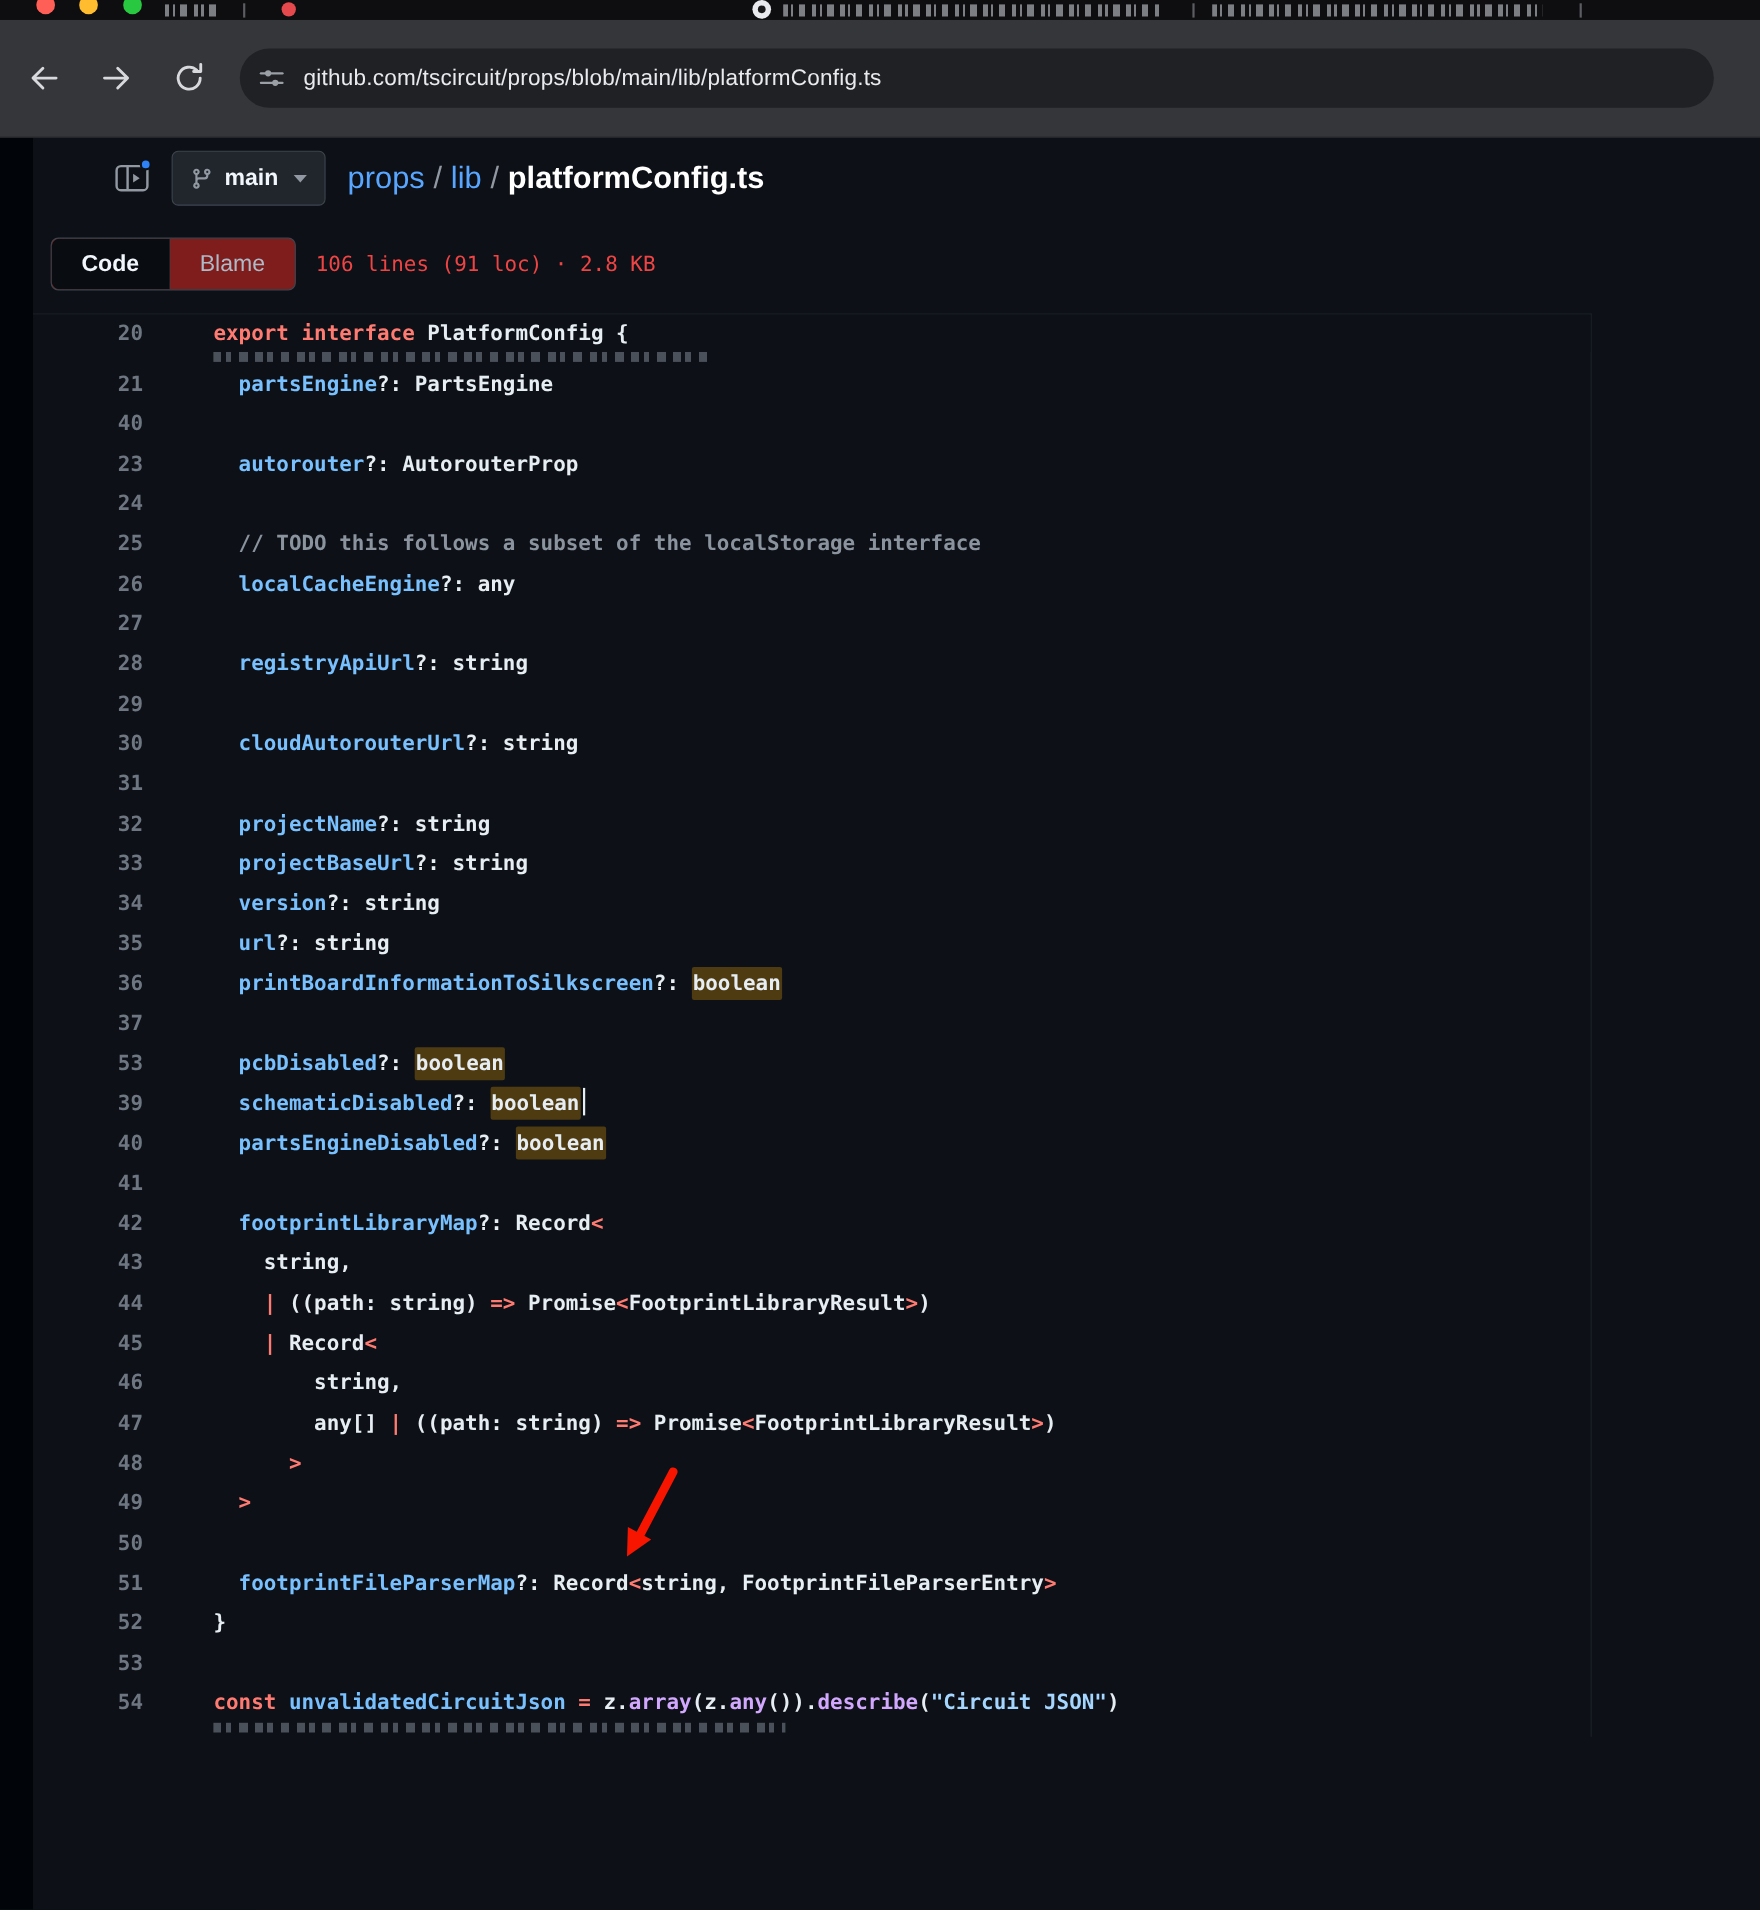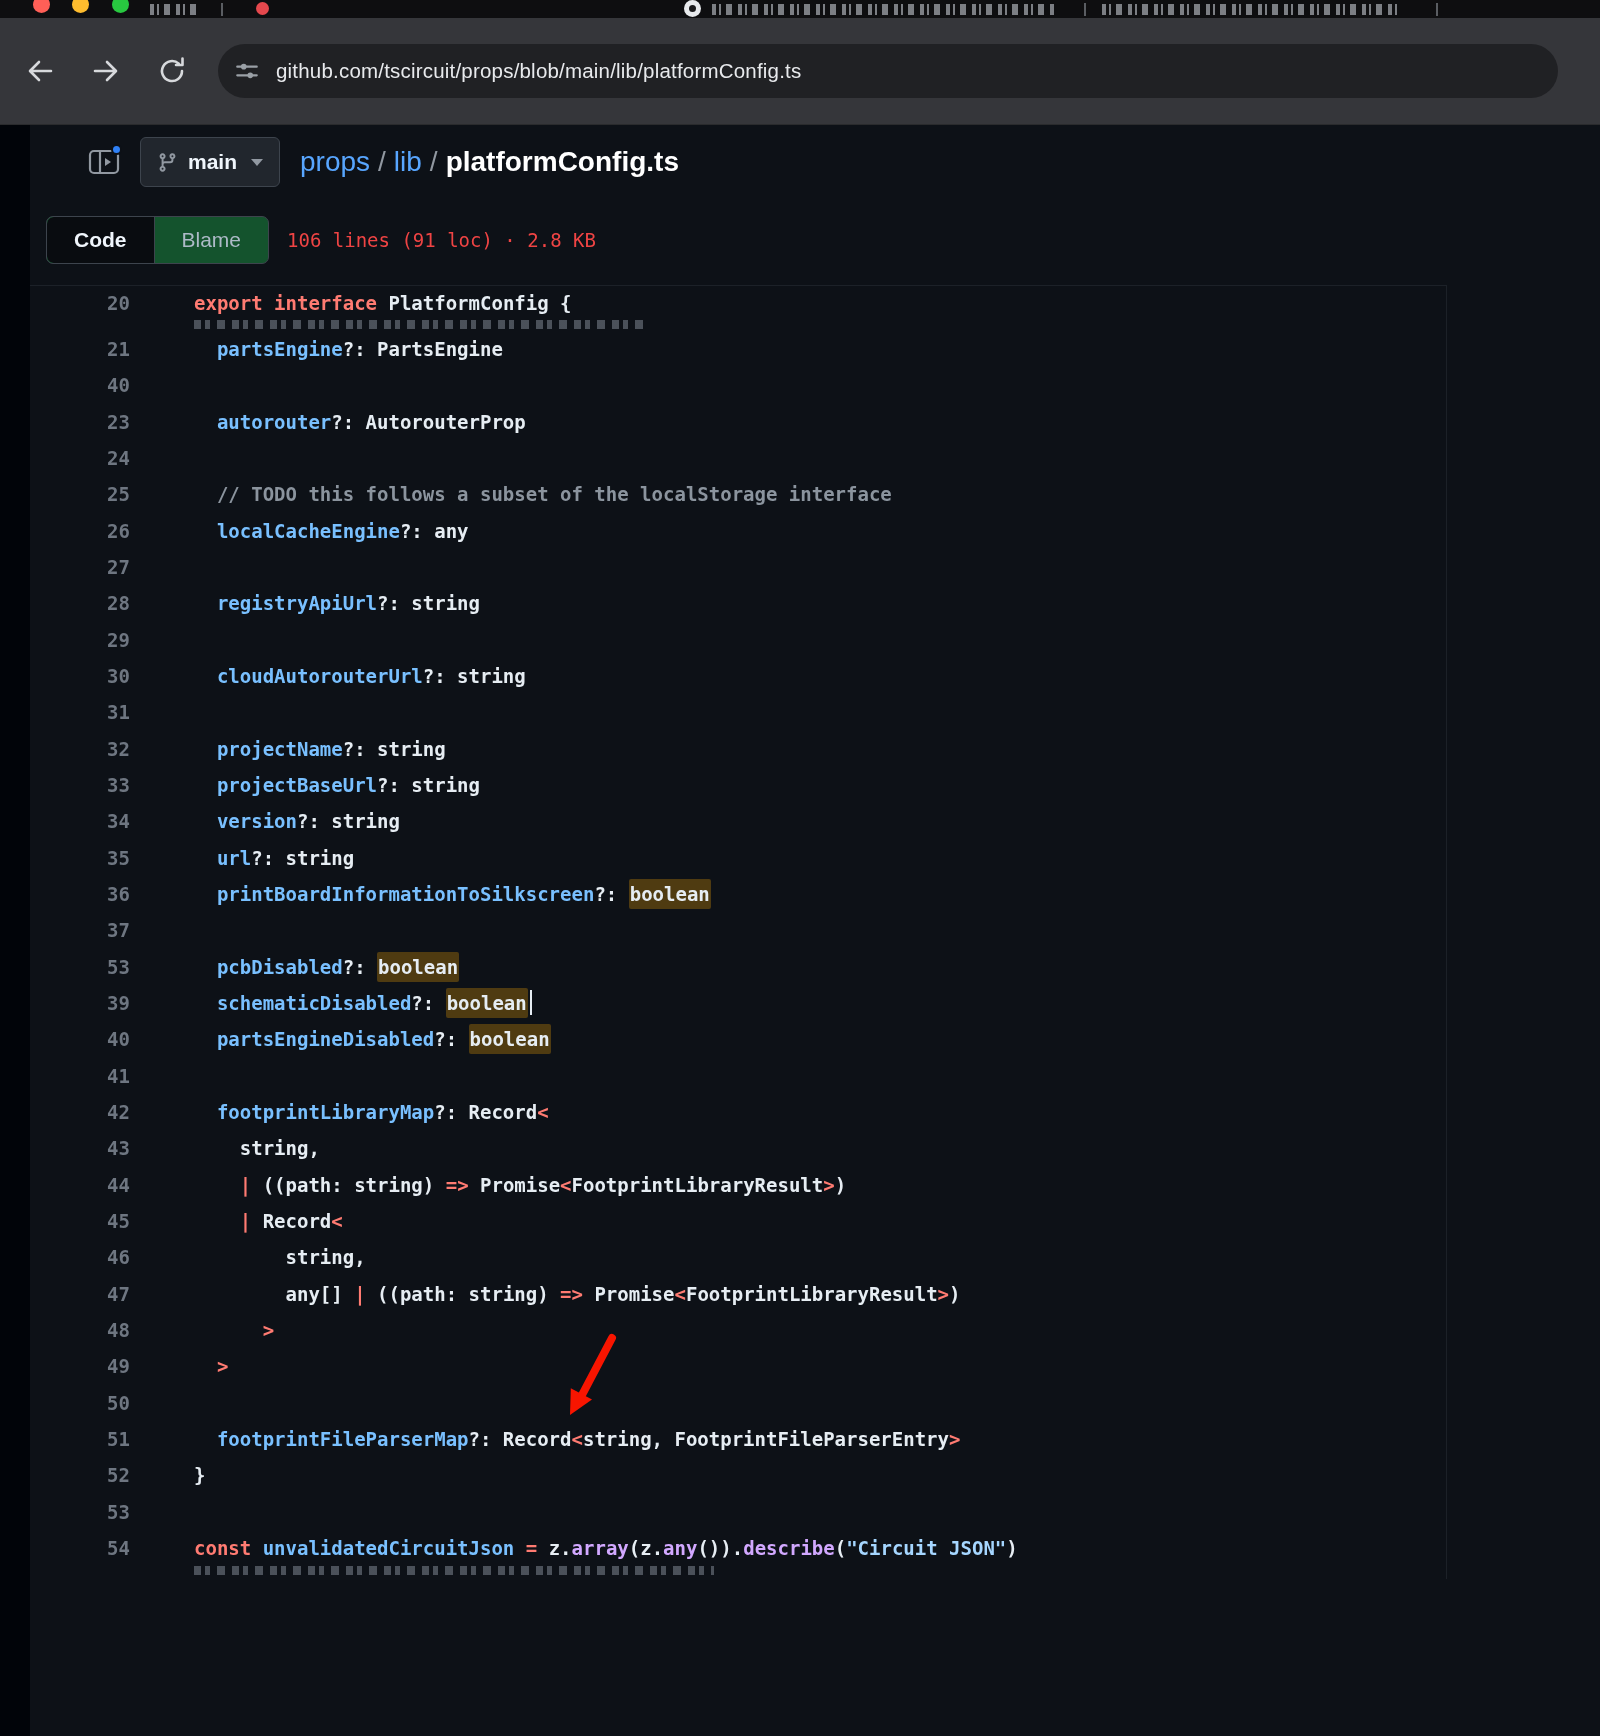--- a/index.html
+++ b/index.html
@@ -45,39 +45,39 @@
   .site-icon { margin-left:16px; display:flex; align-items:center; }
   .url-text {
     margin-left:16px; font-size:20.5px; color:#e8eaed; letter-spacing:.2px;
     white-space:nowrap;
   }
 
   
   .page { position:absolute; top:125px; left:0; right:0; bottom:0; background:#0d1117; }
   .page-left-edge { position:absolute; left:0; top:0; bottom:0; width:30px; background:#010409; }
 
-  .file-header { position:absolute; left:30px; top:6px; height:62px; display:flex; align-items:center;padding-left:28px; }
+  .file-header { position:absolute; left:46px; top:6px; height:62px; display:flex; align-items:center;padding-left:28px; }
   .tree-toggle { margin-left:26px; position:relative; width:40px; height:40px;
     display:flex; align-items:center; justify-content:center; border-radius:6px; }
   .notif-dot { position:absolute; right:2px; top:2px; width:11px; height:11px; border-radius:50%;
     background:#2f81f7; border:2px solid #0d1117; }
   .branch-btn {
     margin-left:16px; height:50px; padding:0 16px; background:#21262d;
     border:1px solid #3d444d; border-radius:6px; display:flex; align-items:center; gap:10px;
   }
   .branch-label { font-size:21px; font-weight:700; color:#f0f6fc; }
   .caret-down { width:0; height:0; border-left:6px solid transparent; border-right:6px solid transparent;
     border-top:7px solid #9198a1; margin-left:4px; }
   .breadcrumb { margin-left:20px; font-size:28px; display:flex; align-items:flex-end; white-space:pre; }
   .bc-link { color:#58a6ff; cursor:pointer; }
   .bc-sep { color:#9198a1; padding:0 8px; }
   .bc-file { color:#ffffff; font-weight:700; }
 
   .file-tabs { position:absolute; left:46px; top:91px; display:flex; align-items:center; }
-  .seg { display:flex; border:1px solid #3d444d; border-radius:7px; background:#14532d; overflow:hidden; }
+  .seg { display:flex; border:1px solid #3d444d; border-radius:7px; background:#7f1d1d; overflow:hidden; }
   .seg-code {
     padding:11px 27px; font-size:21px; font-weight:700; color:#f0f6fc;
     background:#090c10; border-right:1px solid #3d444d; border-radius:7px 0 0 7px;
   }
   .seg-blame { padding:11px 27px; font-size:21px; color:#adbac7; }
   .file-meta {
     margin-left:18px; color:#ef4444; font-size:19px;
     font-family:"DejaVu Sans Mono", monospace; white-space:pre;
   }
 

